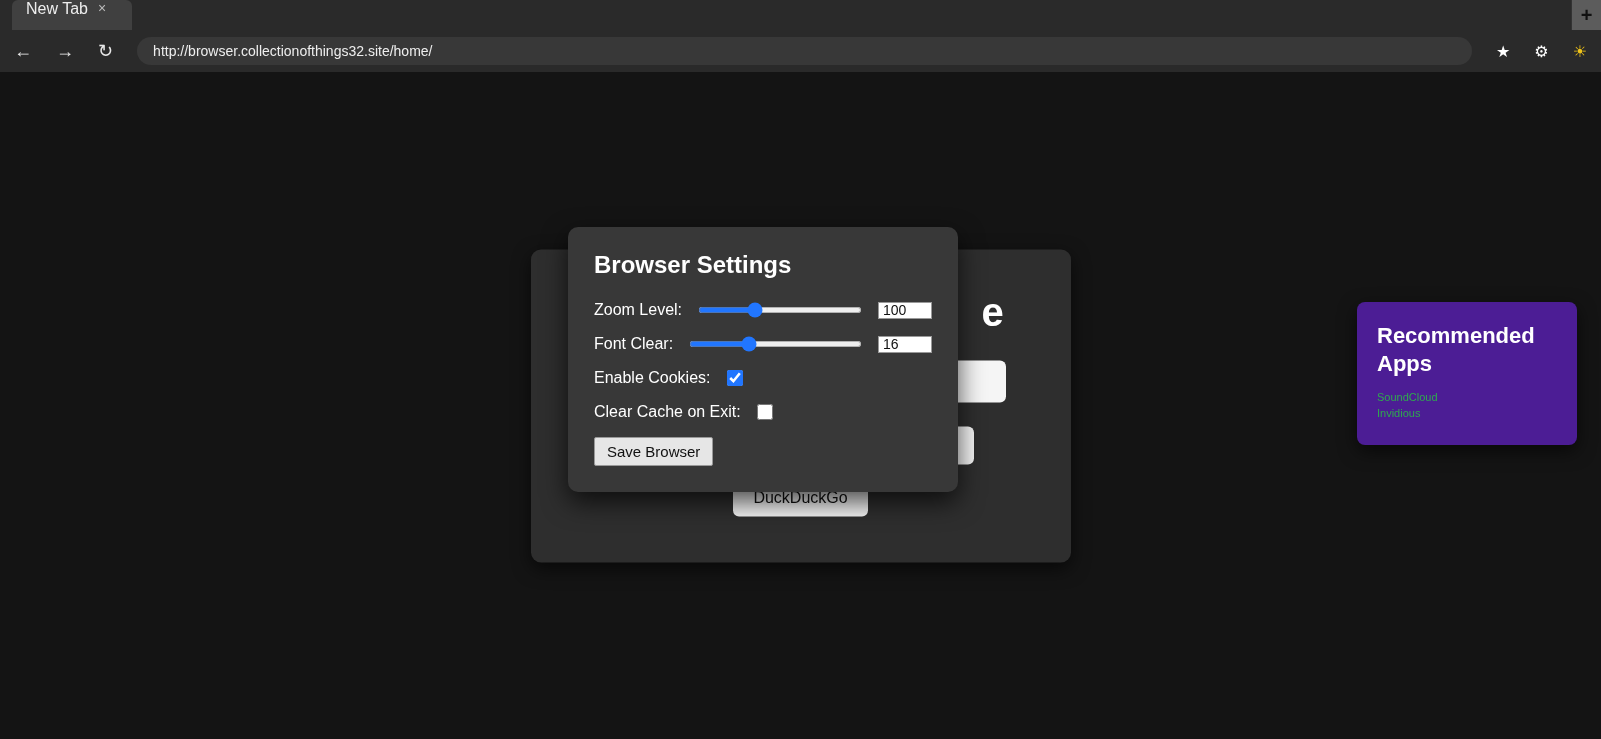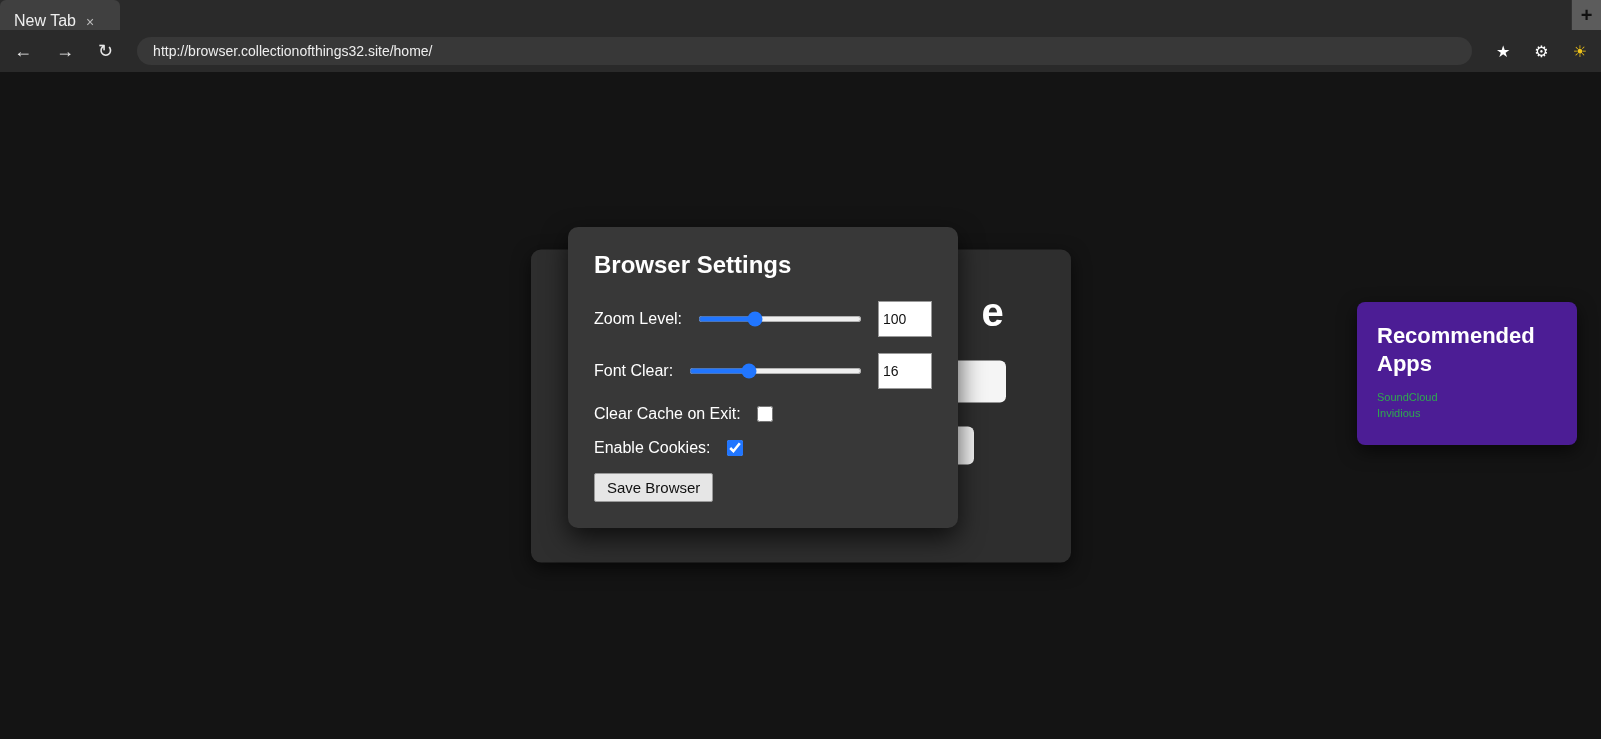--- a/index.html
+++ b/index.html
@@ -1,21 +1,21 @@
 <!DOCTYPE html>
 <html><head>
 <meta charset="utf-8">
 <style>
 * { margin:0; padding:0; box-sizing:border-box; }
 html,body { width:100%; height:100%; background:#141414; font-family:Arial,Helvetica,sans-serif; color:#fff; overflow:hidden; }
 
 
 .chrome { background:#2a2a2a; }
 .tabstrip { height:30px; display:flex; align-items:flex-end; background:#2a2a2a; }
-.tab { height:30px; background:#404040; display:flex; align-items:flex-end; padding:0 10px 0 14px; font-size:16px; color:#eee; border-top-left-radius:6px; border-top-right-radius:6px; position:relative; min-width:120px; gap:10px; }
+.tab { height:30px; background:#404040; display:flex; align-items:flex-start; padding:0 10px 0 14px; font-size:16px; color:#eee; border-top-left-radius:6px; border-top-right-radius:6px; position:relative; min-width:120px; gap:10px;margin-left:12px; }
 .tab .close { font-size:14px; color:#bbb; cursor:pointer; }
 .newtab-btn { width:30px; height:30px; margin-left:auto; background:#5c5c5c; display:flex; align-items:center; justify-content:center; font-size:20px; font-weight:bold; color:#111; cursor:pointer; border-left:1px solid #333; }
 .toolbar { height:42px; background:#2a2a2a; display:flex; align-items:center; padding:0 14px; gap:24px; }
 .tool-btn { color:#e8e8e8; font-size:18px; cursor:pointer; user-select:none; }
 .urlbar { flex:1; height:28px; background:#383838; border:none; border-radius:14px; color:#eee; font-size:14px; padding:12px 16px; outline:none; }
 .star-icon,.gear-icon,.sun-icon { cursor:pointer; font-size:16px; }
 .sun-icon { color:#f0c419; }
 
 
 .page { position:relative; width:100%; height:calc(100% - 72px); background:#141414; }
@@ -33,21 +33,21 @@
 .rec-panel h2 { font-size:22px; font-weight:bold; color:#fff; margin-bottom:14px; line-height:1.25; }
 .rec-link { display:block; color:#2fa84f; font-size:11px; margin-bottom:4px; cursor:pointer; text-decoration:none; }
 
 
 .modal { position:absolute; left:568px; top:155px; width:390px; background:#383838; border-radius:10px; padding:24px 26px 26px; box-shadow:0 10px 26px rgba(0,0,0,.7); color:#fff; }
 .modal h3 { font-size:24px; font-weight:bold; margin-bottom:22px; }
 .field { display:flex; align-items:center; gap:16px; margin-bottom:16px; font-size:16px; }
 .field label { white-space:nowrap; }
 .field input[type=range]{ flex:1; accent-color:#2176ff; height:6px; }
 .field input[type=range]::-webkit-slider-thumb { background:#2176ff; }
-.numbox { width:54px; height:36px; background:#fff; color:#111; border:1px solid #999; font-size:14px; padding:0 4px; }
+.numbox { width:54px; height:17px; background:#fff; color:#111; border:1px solid #999; font-size:14px; padding:0 4px; }
 .field input[type=checkbox]{ width:16px; height:16px; accent-color:#2176ff; }
 .save-btn { background:#e6e6e6; color:#111; border:1px solid #999; padding:5px 12px; font-size:15px; cursor:pointer; border-radius:2px; }
 </style>
 </head>
 <body>
 
 <div class="chrome">
   <div class="tabstrip">
     <div class="tab">
       <span>New Tab</span>
@@ -98,25 +98,25 @@
       <input class="numbox" value="100" style="">
     </div>
 
     <div class="field">
       <label>Font Clear:</label>
       <input type="range" min="8" max="32" value="16" style="">
       <input class="numbox" value="16" style="">
     </div>
 
     <div class="field">
-      <label>Clear Cache on Exit:</label>
-      <input type="checkbox" style="">
+      <label>Enable Cookies:</label>
+      <input type="checkbox" checked="" style="">
     </div>
 
     <div class="field">
-      <label>Enable Cookies:</label>
-      <input type="checkbox" checked="" style="">
+      <label>Clear Cache on Exit:</label>
+      <input type="checkbox" style="">
     </div>
 
     <button class="save-btn">Save Browser</button>
   </div>
 
 </div>
 
 </body></html>

